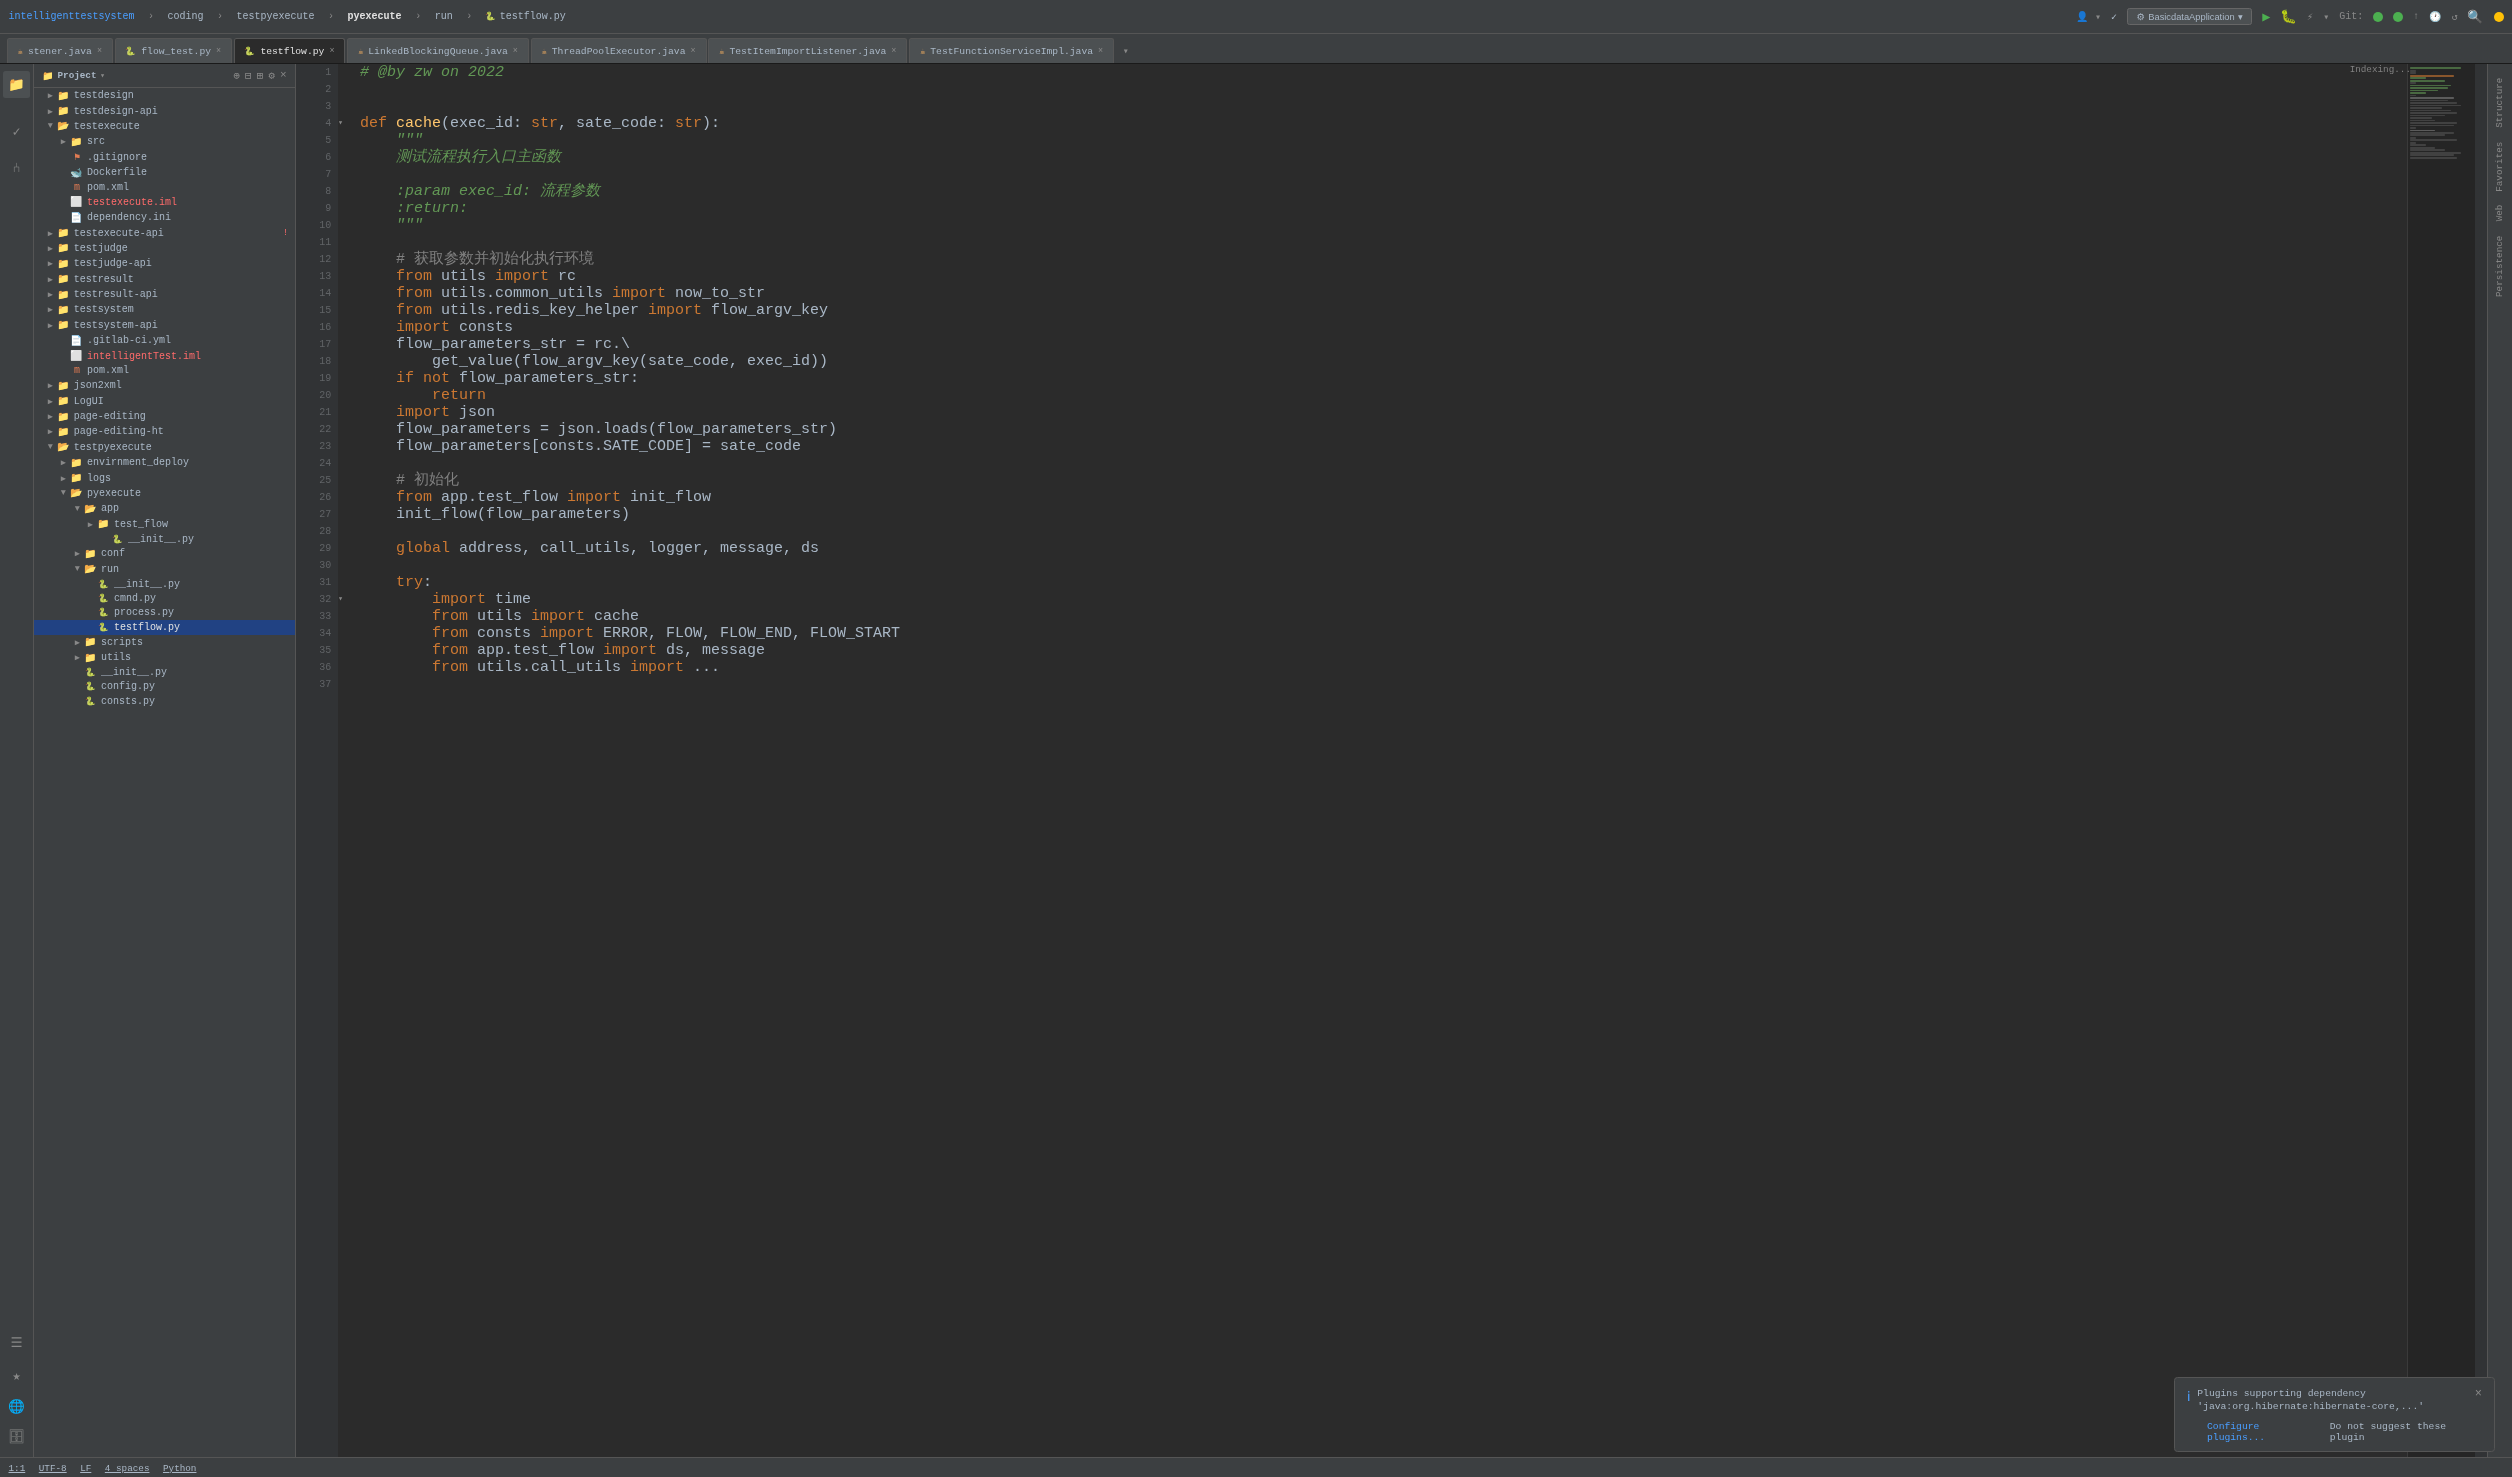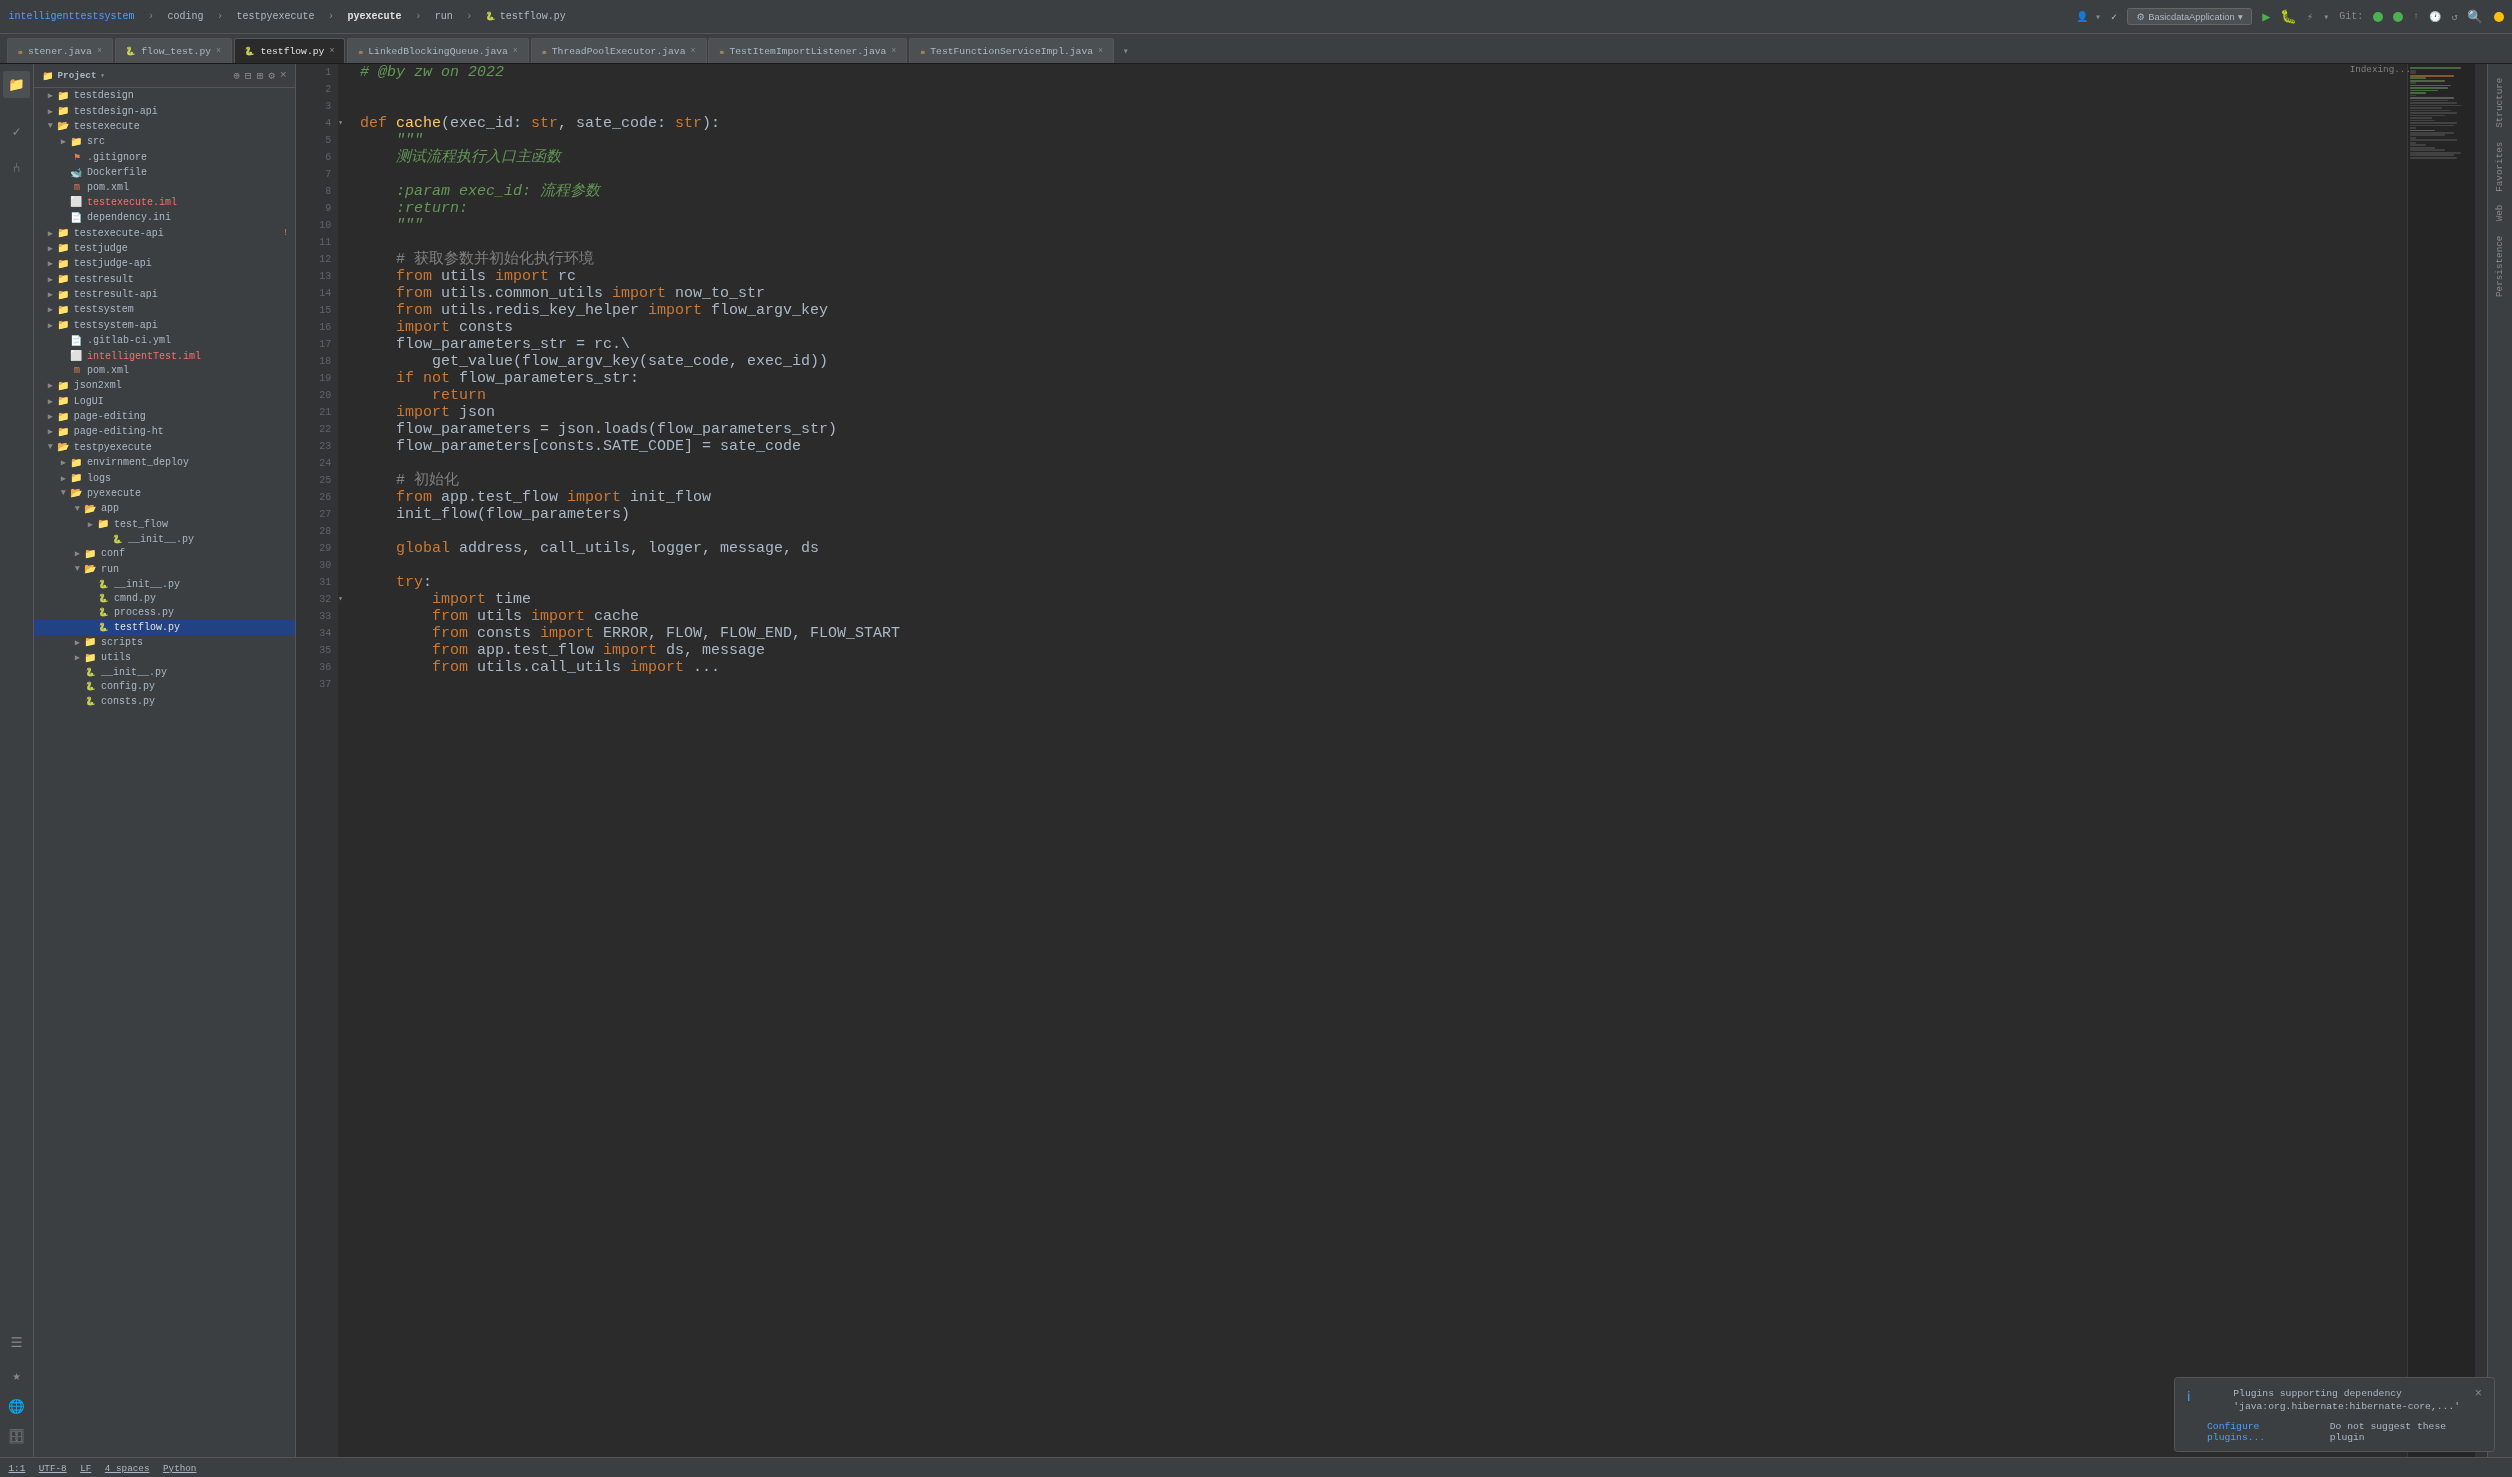--- a/index.html
+++ b/index.html
@@ -323,21 +323,20 @@
     .notif-icon {
       color: #4a9eff;
       font-size: 13.5px;
       flex-shrink: 0;
       margin-top: 0.8px;
     }
     .notif-text {
       flex: 1;
       color: #a9b7c6;
       line-height: 1.4;
-      margin-left: 36px;
     }
     .notif-close {
       color: #888;
       cursor: pointer;
       font-size: 12px;
     }
     .notif-actions {
       display: flex;
       gap: 10px;
       margin-top: 6.8px;

